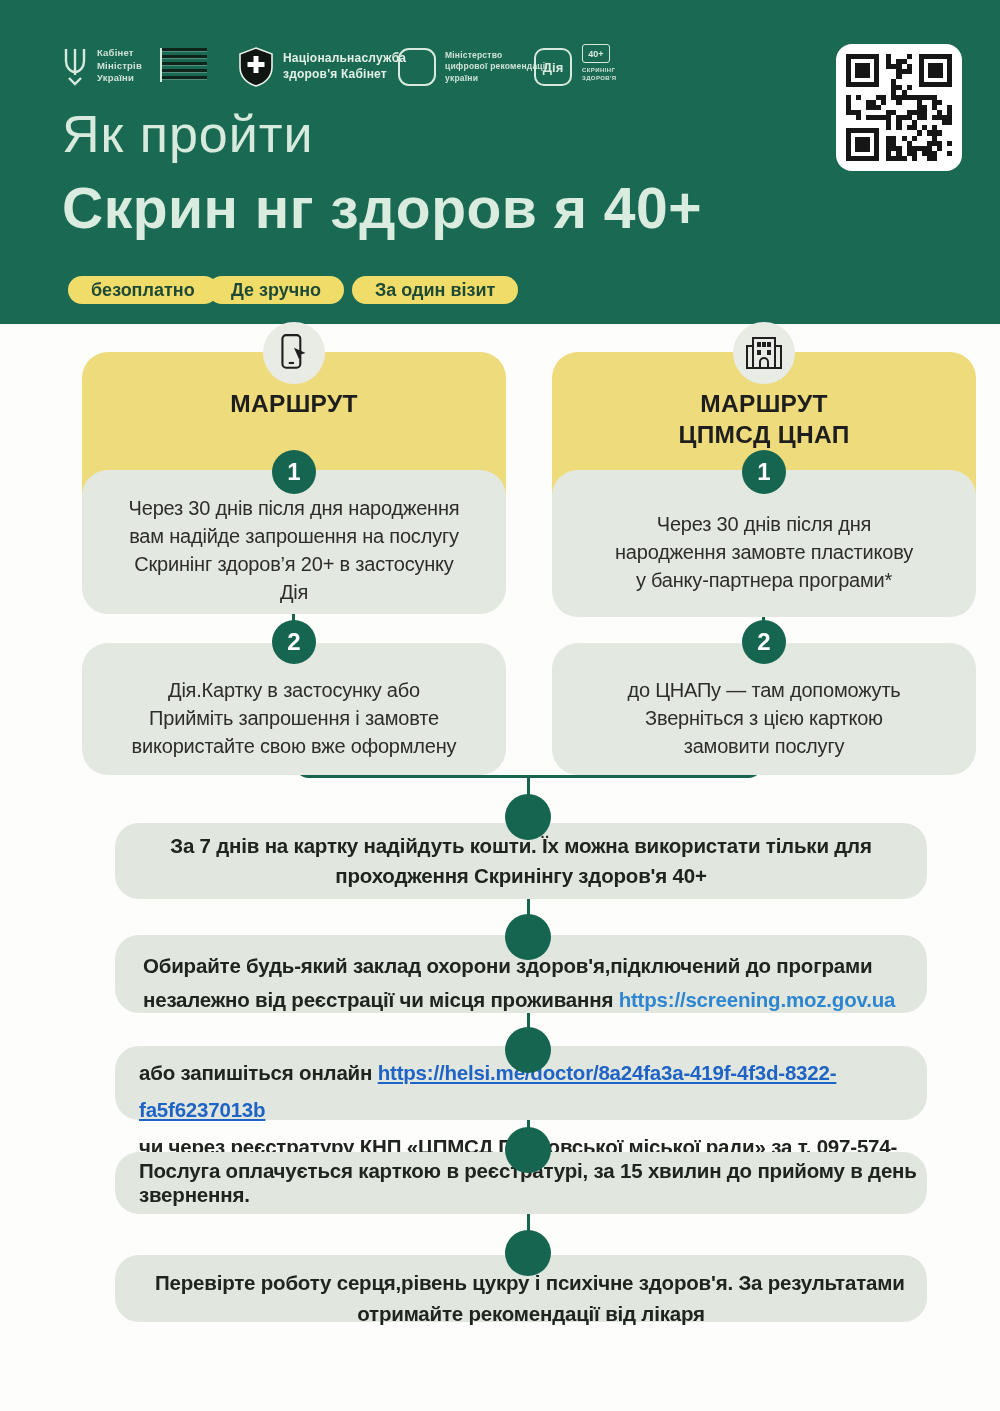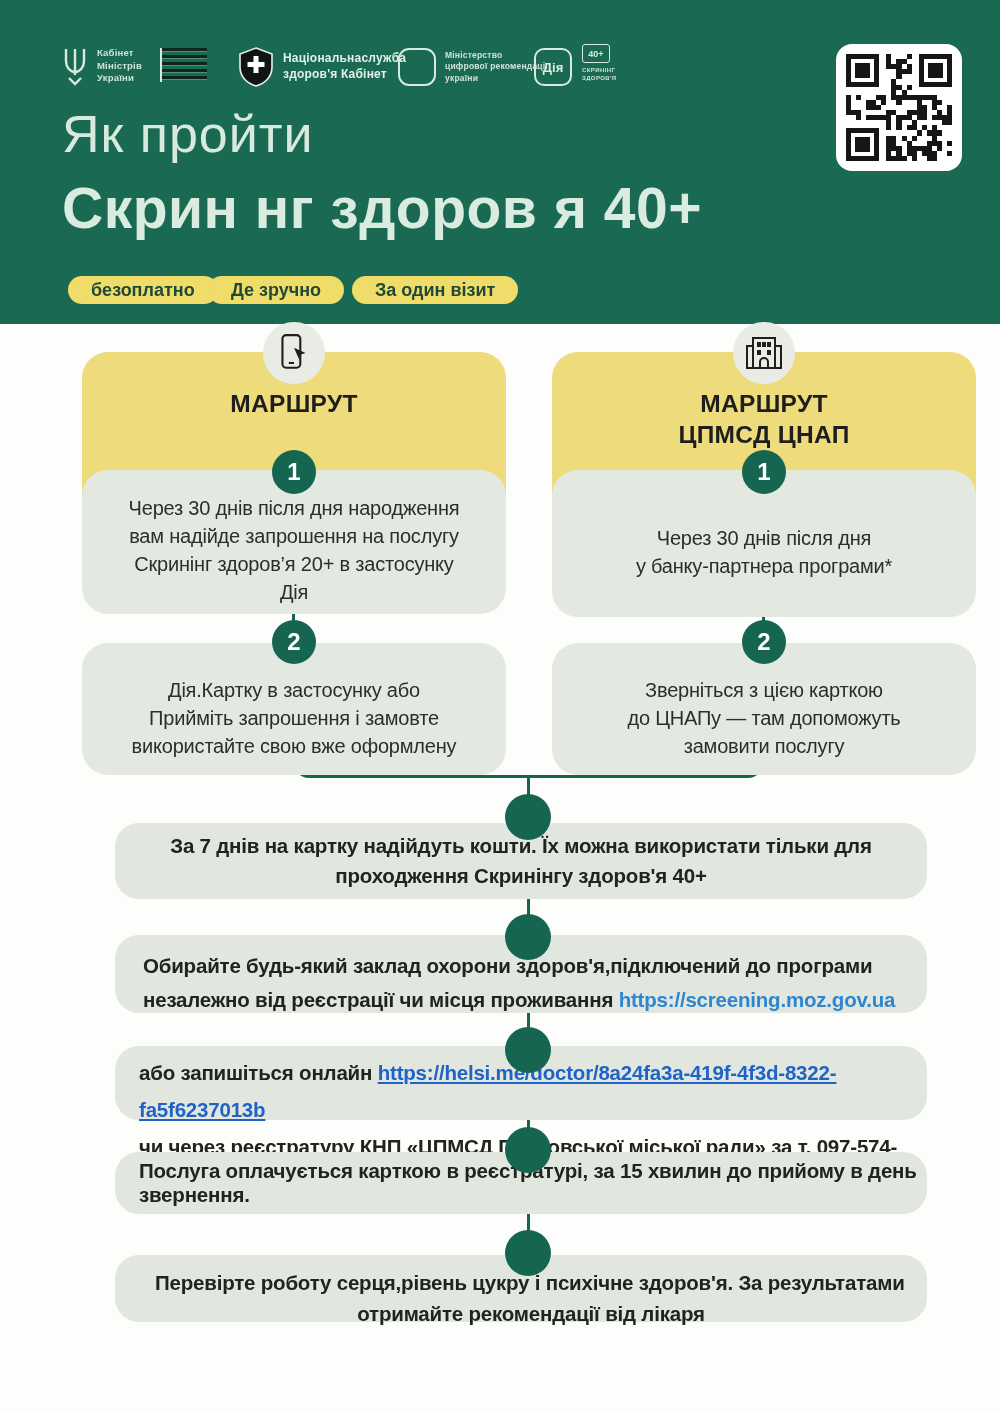--- a/index.html
+++ b/index.html
@@ -294,27 +294,28 @@
     </svg>
   </div>
   <div class="yellow-box" style="left:552px;top:352px;"></div>
   <div class="col-title" style="left:552px;top:388px;">
     <div>МАРШРУТ</div>
     <div>ЦПМСД ЦНАП</div>
   </div>
   <div class="num-circle" style="left:742px;top:450px;">1</div>
   <div class="gray-box" style="left:552px;top:470px;height:131px;padding-top:16px;">
     <div>Через 30 днів після дня</div>
+    <div>народження замовте пластикову</div>
     <div>у банку-партнера програми*</div>
   </div>
   <div class="vline" style="left:762px;top:598px;height:50px;"></div>
   <div class="num-circle" style="left:742px;top:620px;">2</div>
   <div class="gray-box" style="left:552px;top:643px;height:114px;padding-top:18px;">
+    <div>до ЦНАПу — там допоможуть</div>
     <div>Зверніться з цією карткою</div>
-    <div>до ЦНАПу — там допоможуть</div>
     <div>замовити послугу</div>
   </div>
 
   <div class="bracket"></div>
   <div class="flow-stem"></div>
 
   <div class="flow-dot" style="top:794px;"></div>
   <div class="flow-box" style="top:823px;height:76px;display:flex;flex-direction:column;justify-content:center;text-align:center;line-height:1.45;">
     <div>За 7 днів на картку надійдуть кошти. Їх можна використати тільки для</div>
     <div>проходження Скринінгу здоров'я 40+</div>

